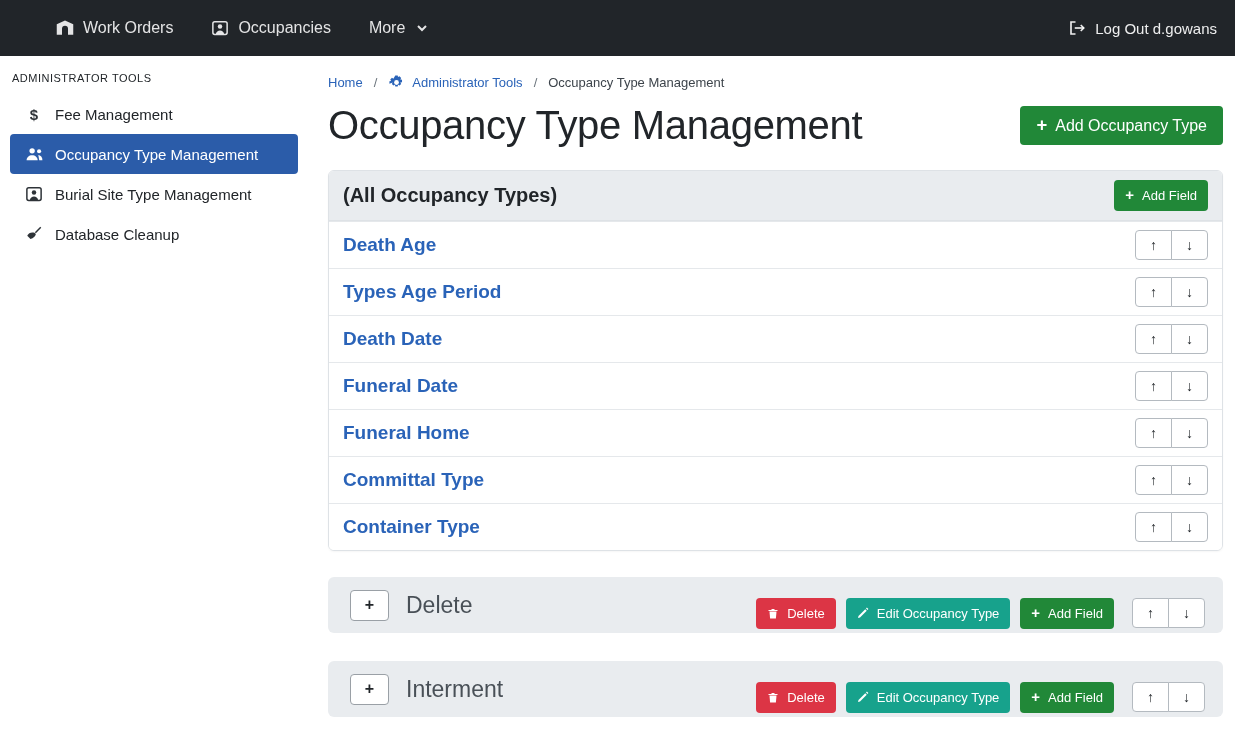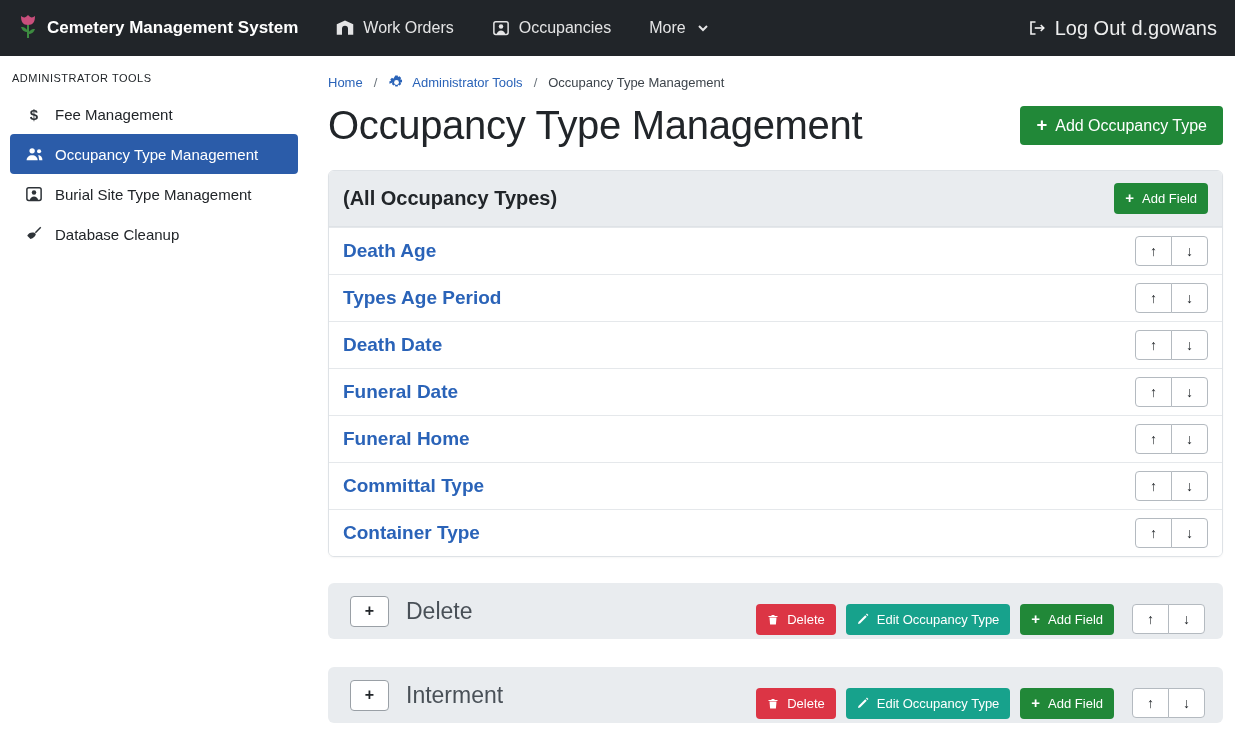--- a/index.html
+++ b/index.html
@@ -23,21 +23,21 @@
     padding:0 18px;color:#fff;
   }
   .brand{display:flex;align-items:center;gap:9px;cursor:pointer;}
   .brand-label{font-size:17px;font-weight:700;color:#fff;white-space:nowrap;}
   .nav-link{
     display:flex;align-items:center;gap:9px;margin-left:38px;cursor:pointer;
     color:rgba(255,255,255,.88);font-size:16px;white-space:nowrap;
   }
   .nav-link .chev{margin-left:2px;display:flex;}
   .logout{margin-left:auto;display:flex;align-items:center;gap:9px;cursor:pointer;
-    color:rgba(255,255,255,.92);font-size:20px;justify-content:flex-end;}
+    color:rgba(255,255,255,.92);font-size:15px;justify-content:flex-end;}
   
   .layout{display:flex;height:682px;}
   .sidebar{width:308px;flex-shrink:0;background:#fff;padding-top:6px;}
   .side-header{
     padding:10px 14px 10px 12px;font-size:11px;letter-spacing:.5px;
     color:#212529;text-transform:uppercase;
   }
   .side-item{
     display:flex;align-items:center;height:40px;margin:0 10px;padding:0 10px;
     border-radius:4px;font-size:15px;color:#212529;cursor:pointer;
@@ -68,21 +68,21 @@
     width:37px;height:30px;background:#fff;border:1px solid #b4bac0;color:#212529;
     font-size:14px;cursor:pointer;display:flex;align-items:center;justify-content:center;padding:0;
     font-family:inherit;
   }
   .btn-group .arrow-btn:first-child{border-radius:4px 0 0 4px;}
   .btn-group .arrow-btn:last-child{border-radius:0 4px 4px 0;margin-left:-1px;}
   
   .card{border:1px solid #dee2e6;border-radius:6px;overflow:hidden;margin-bottom:26px;
     box-shadow:0 1px 2px rgba(0,0,0,.04);}
   .card-header{
-    background:var(--bar,#e9ecef);height:56px;padding:0 14px;display:flex;
+    background:var(--bar,#e9ecef);height:50px;padding:0 14px;display:flex;
     justify-content:space-between;align-items:center;border-bottom:1px solid #dee2e6;
   }
   .card-title{font-size:20px;font-weight:700;color:#212529;}
   .field-row{display:flex;justify-content:space-between;align-items:center;
     padding:8px 14px;height:47px;border-top:1px solid #e5e8eb;background:#fff;}
   .field-row:first-of-type{border-top:none;}
   .field-link{color:var(--link,#2a63b8);font-weight:700;font-size:19px;
     text-decoration:none;cursor:pointer;}
   
   .section-bar{
@@ -94,30 +94,20 @@
     align-items:center;justify-content:center;font-family:inherit;}
   .section-title{font-size:23px;color:#495057;margin-left:17px;font-weight:500;}
   .section-actions{margin-left:auto;display:flex;align-items:center;gap:10px;margin-top:16px;}
   .section-actions .btn-group{margin-left:8px;}
   svg{flex-shrink:0;}
 </style>
 </head>
 <body>
 
 <div class="navbar">
-  <div class="brand">
-    <span style="display:flex;">
-      <svg width="20" height="26" viewBox="0 0 20 26">
-        <path d="M3 1c0 6 2 9 7 9s7-3 7-9c-2.5 2-4.5 2-7-1-2.5 3-4.5 3-7 1z" fill="#c94f7c"></path>
-        <path d="M10 10v13" stroke="#3d8b40" stroke-width="2" fill="none"></path>
-        <path d="M10 17c-4 0-6-2-7-5 4 0 6 2 7 5zM10 19c4 0 6-2 7-5-4 0-6 2-7 5z" fill="#3d8b40"></path>
-      </svg>
-    </span>
-    <span class="brand-label">Cemetery Management System</span>
-  </div>
 
   <div class="nav-link">
     <span style="display:flex;">
       <svg width="18" height="18" viewBox="0 0 24 24" fill="currentColor">
           <path d="M1 21V7l11-5 11 5v14h-7v-8a4 4 0 0 0-8 0v8H1z"></path>
         </svg>
     </span>
     <span>Work Orders</span>
   </div>
 

